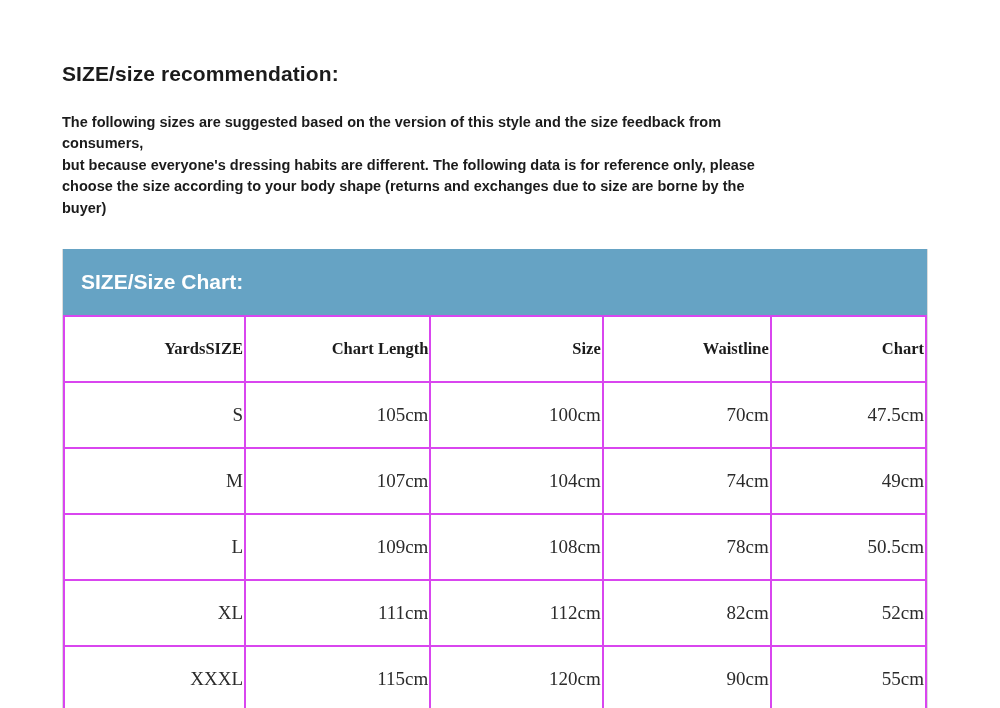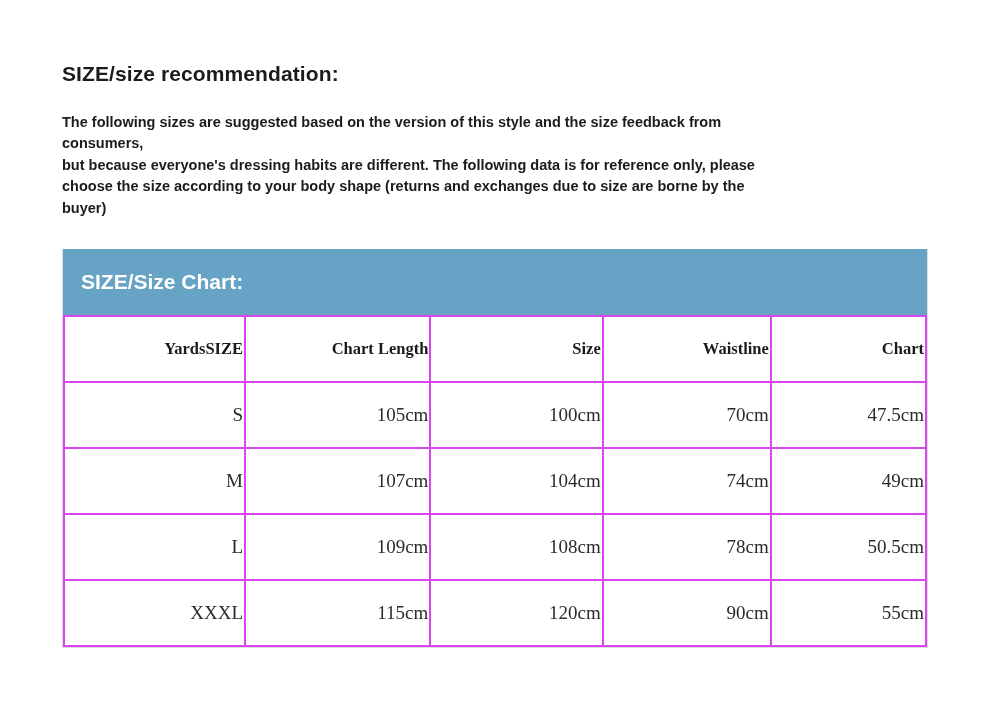--- a/index.html
+++ b/index.html
@@ -135,20 +135,27 @@
           <td>49cm</td>
         </tr>
         <tr>
           <td>L</td>
           <td>109cm</td>
           <td>108cm</td>
           <td>78cm</td>
           <td>50.5cm</td>
         </tr>
         <tr>
+          <td>XL</td>
+          <td>111cm</td>
+          <td>112cm</td>
+          <td>82cm</td>
+          <td>52cm</td>
+        </tr>
+        <tr>
           <td>XXXL</td>
           <td>115cm</td>
           <td>120cm</td>
           <td>90cm</td>
           <td>55cm</td>
         </tr>
       </tbody>
     </table>
   </div>
 

